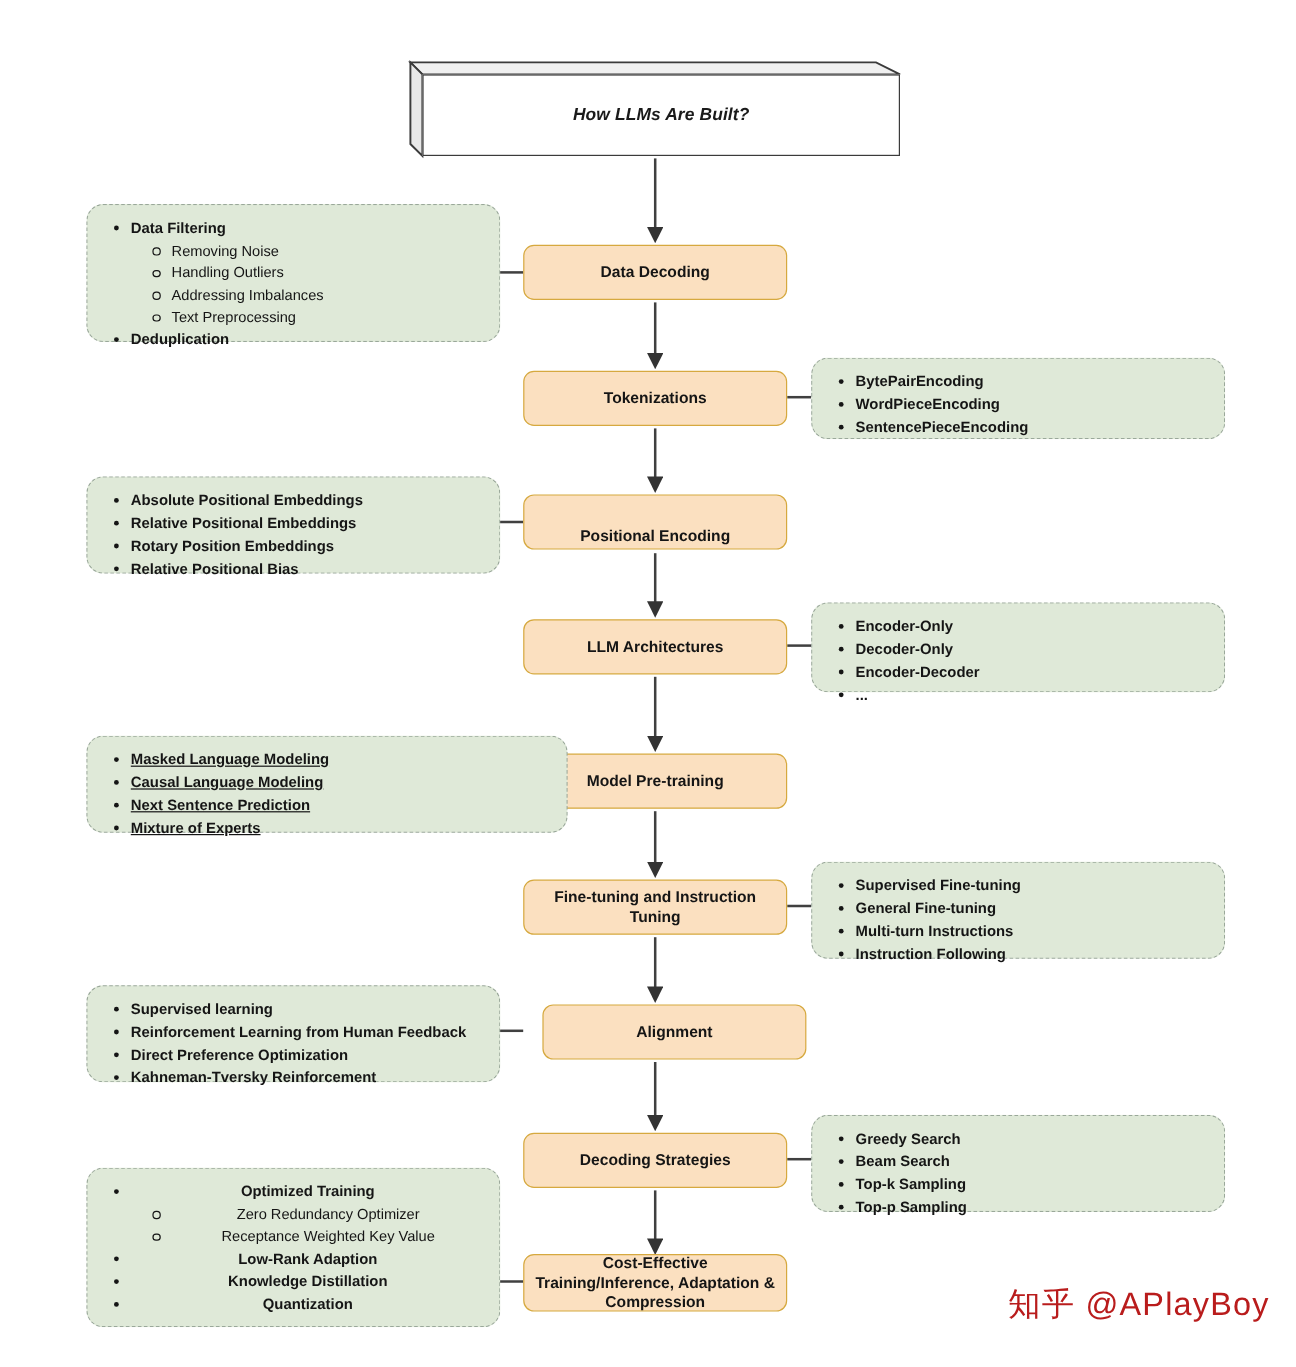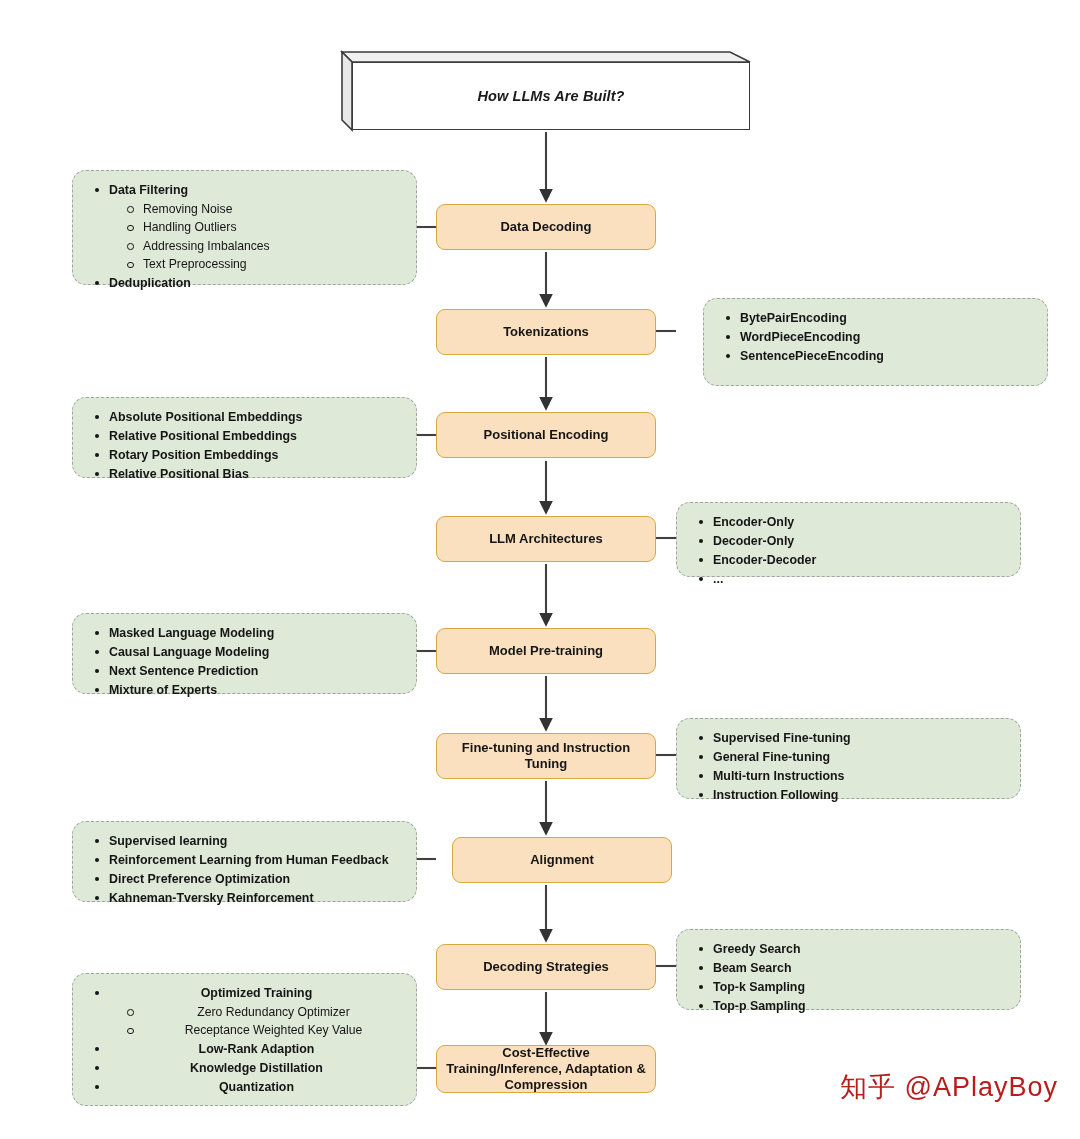--- a/index.html
+++ b/index.html
@@ -179,21 +179,21 @@
 </div>
 
 <div class="node" style="left:436px; top:204px; width:220px; height:46px;">
   <span>Data Decoding</span>
 </div>
 
 <div class="node" style="left:436px; top:309px; width:220px; height:46px;">
   <span>Tokenizations</span>
 </div>
 
-<div class="node" style="left:436px; top:412px; width:220px; height:46px;">
+<div class="node" style="left:436px; top:412px; width:220px; height:46px;align-items:flex-end;">
   <span>Positional Encoding</span>
 </div>
 
 <div class="node" style="left:436px; top:516px; width:220px; height:46px;">
   <span>LLM Architectures</span>
 </div>
 
 <div class="node" style="left:436px; top:628px; width:220px; height:46px;">
   <span>Model Pre-training</span>
 </div>
@@ -218,21 +218,21 @@
   <ul>
     <li>Data Filtering</li>
     <li class="sub">Removing Noise</li>
     <li class="sub">Handling Outliers</li>
     <li class="sub">Addressing Imbalances</li>
     <li class="sub">Text Preprocessing</li>
     <li>Deduplication</li>
   </ul>
 </div>
 
-<div class="note" style="left:676px; top:298px; width:345px; height:88px;margin-left:27px;">
+<div class="note" style="left:676px; top:298px; width:345px; height:68px;">
   <ul>
     <li>BytePairEncoding</li>
     <li>WordPieceEncoding</li>
     <li>SentencePieceEncoding</li>
   </ul>
 </div>
 
 <div class="note" style="left:72px; top:397px; width:345px; height:81px;">
   <ul>
     <li>Absolute Positional Embeddings</li>
@@ -244,21 +244,21 @@
 
 <div class="note" style="left:676px; top:502px; width:345px; height:75px;">
   <ul>
     <li>Encoder-Only</li>
     <li>Decoder-Only</li>
     <li>Encoder-Decoder</li>
     <li>...</li>
   </ul>
 </div>
 
-<div class="note" style="left:72px; top:613px; width:345px; height:81px;">
+<div class="note" style="left:72px; top:613px; width:401px; height:81px;text-decoration:underline;">
   <ul>
     <li>Masked Language Modeling</li>
     <li>Causal Language Modeling</li>
     <li>Next Sentence Prediction</li>
     <li>Mixture of Experts</li>
   </ul>
 </div>
 
 <div class="note" style="left:676px; top:718px; width:345px; height:81px;">
   <ul>

